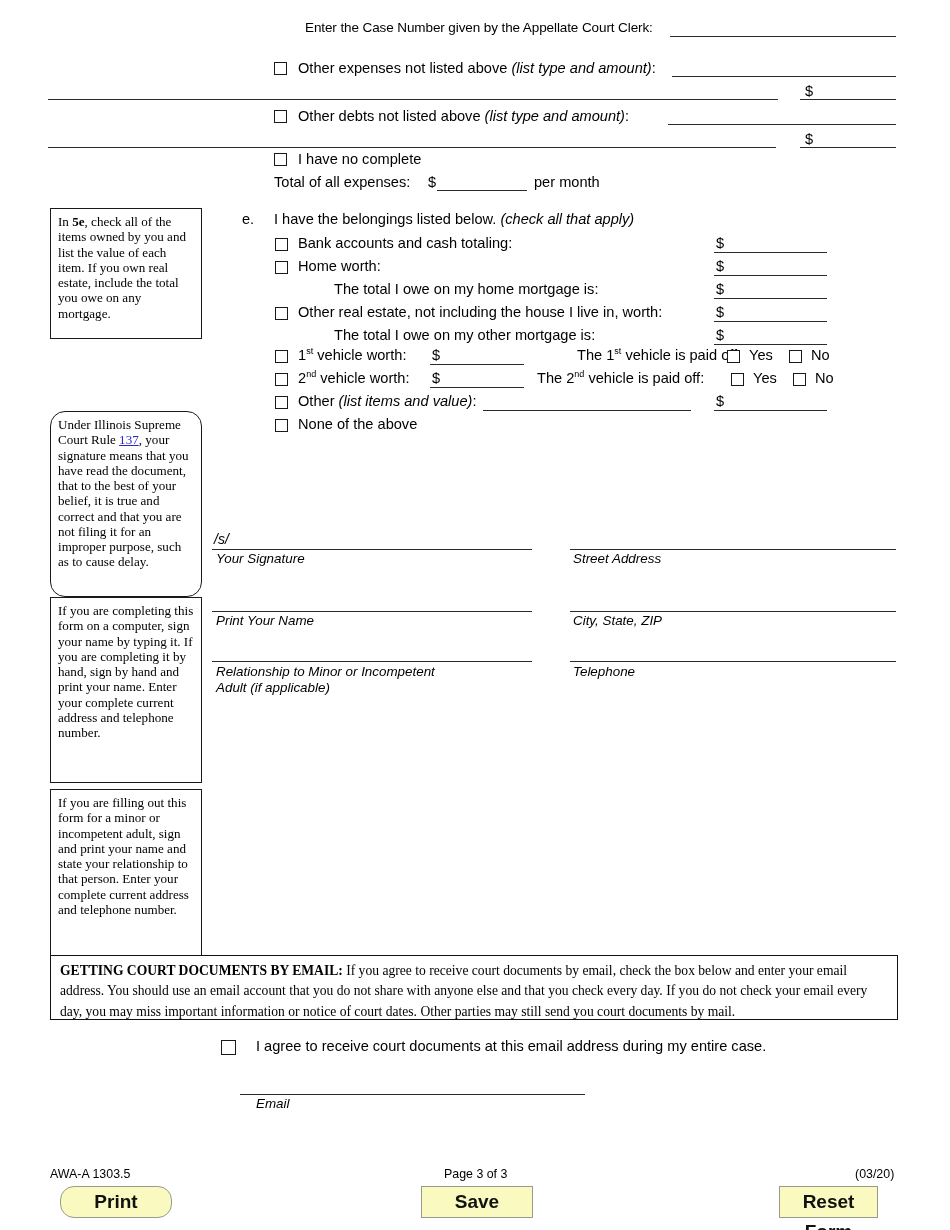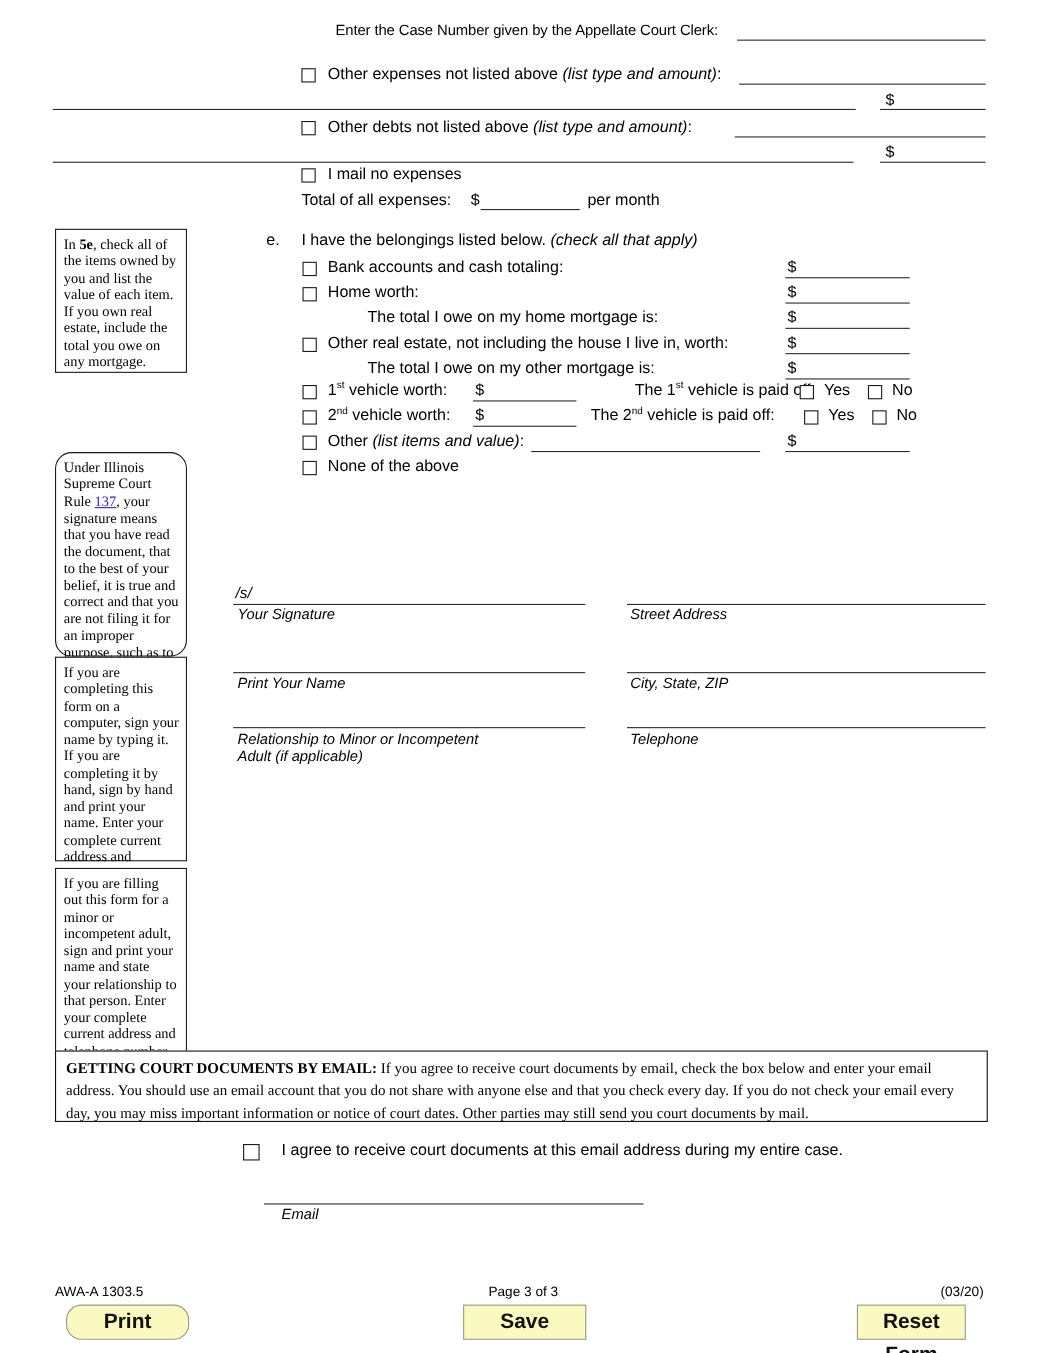--- a/index.html
+++ b/index.html
@@ -35,21 +35,21 @@
   
   .t { position:absolute; font-size:14.6px; line-height:1.1; white-space:nowrap; }
   .t-sm { font-size:13.4px; }
 
   sup { font-size:0.62em; vertical-align:super; line-height:0; }
 
   
   .sbox {
     position:absolute;
     left:50px;
-    width:120px;
+    width:152px;
     border:1.2px solid #1a1a1a;
     font-family:"Liberation Serif", serif;
     font-size:13.1px;
     line-height:1.165;
     padding:5px 6px 5px 7px;
     background:#fff;
   }
   .sbox b { font-weight:bold; }
   .link { color:#2b27c8; text-decoration:underline; }
 
@@ -108,21 +108,21 @@
     <span>Other debts not listed above</span>
     <span class="ital">(list type and amount)</span><span>:</span>
   </div>
   <div class="rule" style="left:668px; top:124px; width:228px;"></div>
 
   <div class="t" style="left:805px; top:131px;">$</div>
   <div class="rule" style="left:48px; top:147px; width:728px;"></div>
   <div class="rule" style="left:800px; top:147px; width:96px;"></div>
 
   <div class="cbox" style="left:274px; top:153px;"></div>
-  <div class="t" style="left:298px; top:151px;">I mail no expenses</div>
+  <div class="t" style="left:298px; top:151px;">I have no complete</div>
 
   <div class="t" style="left:274px; top:174px;">Total of all expenses:</div>
   <div class="t" style="left:428px; top:174px;">$</div>
   <div class="rule" style="left:437px; top:190px; width:90px;"></div>
   <div class="t" style="left:534px; top:174px;">per month</div>
 
   <div class="sbox" style="top:208px; height:131px;">
     <span>In </span><b>5e</b><span>, check all of the items owned by you and list the value of each item. If you own real estate, include the total you owe on any mortgage.</span>
   </div>
 

